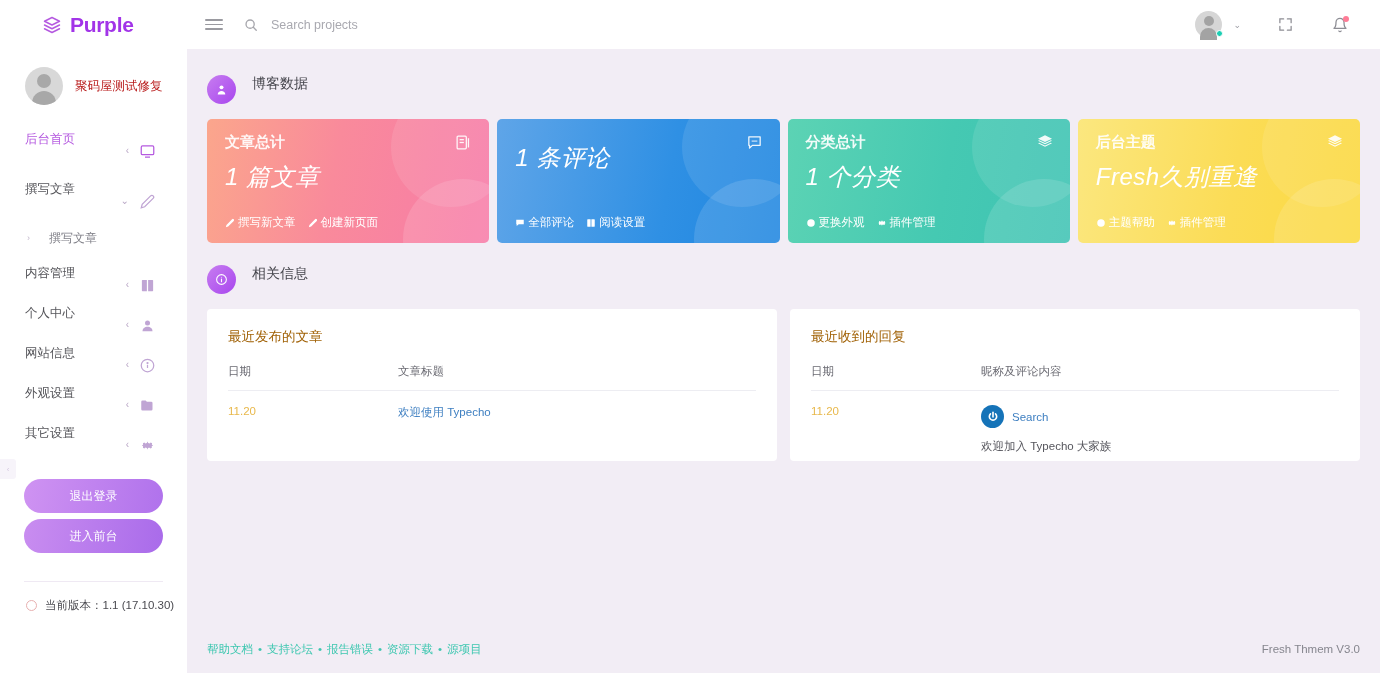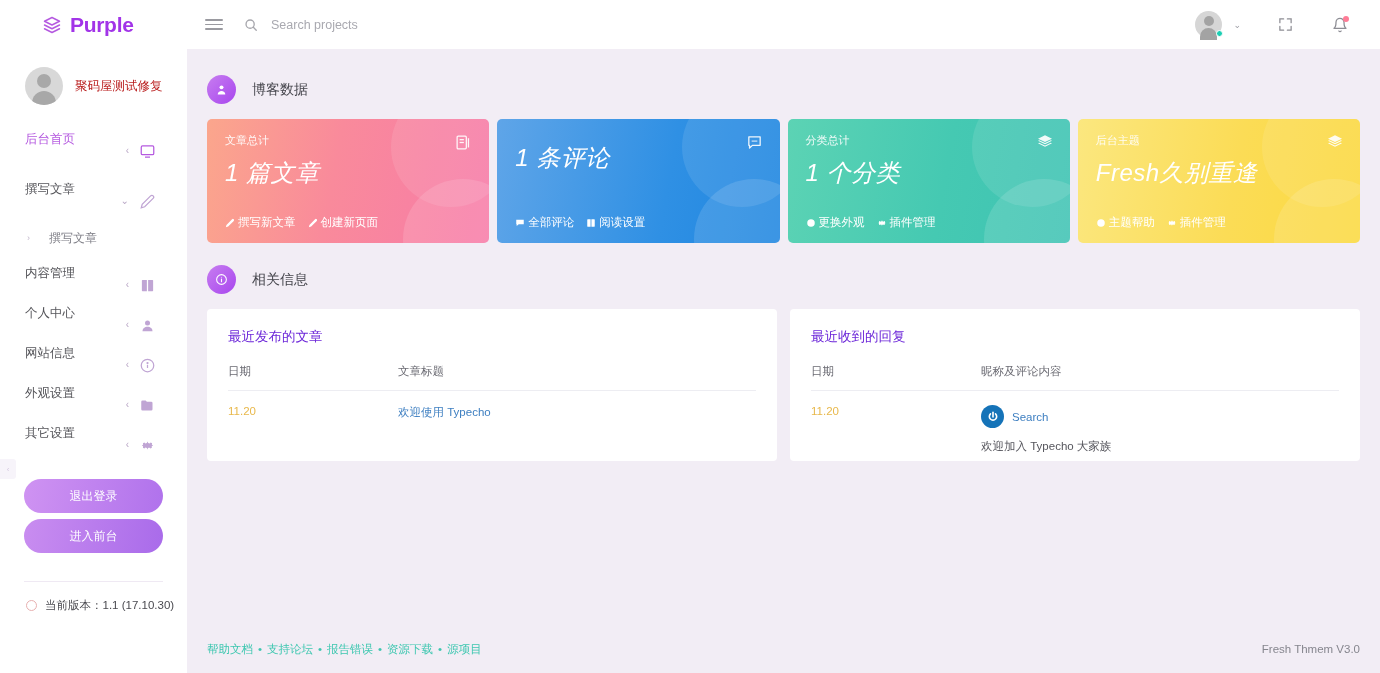--- a/index.html
+++ b/index.html
@@ -128,21 +128,21 @@
   .expand-icon { margin-right: 39px; cursor: pointer; color: #8d8d94; display: block; }
   .bell-wrap { position: relative; cursor: pointer; }
   .bell-icon { display: block; color: #8d8d94; }
   .bell-dot {
     position: absolute; top: -1px; right: -1px; width: 6px; height: 6px;
     border-radius: 50%; background: #fe7c96;
   }
 
   .content { flex: 1; background: #f2edf5; padding: 26px 20px 0 20px; overflow: hidden; }
 
-  .sec-head { display: flex; align-items: center; gap: 16px; margin-bottom: 15px; }
+  .sec-head { display: flex; gap: 16px; margin-bottom: 15px; }
   .sec-badge {
     width: 29px; height: 29px; border-radius: 50%;
     background: linear-gradient(135deg, #c77df0 0%, #a846ee 100%);
     display: flex; align-items: center; justify-content: center; color: #fff;
   }
   .sec-title { font-size: 14px; color: #45454c; }
 
   .cards { display: flex; gap: 8px; }
   .card {
     flex: 1; height: 124px; border-radius: 5px; position: relative;
@@ -150,38 +150,38 @@
   }
   .card .c1, .card .c2 {
     position: absolute; border-radius: 50%; background: rgba(255,255,255,0.10);
   }
   .card .c1 { width: 120px; height: 120px; right: -22px; top: -32px; }
   .card .c2 { width: 120px; height: 120px; right: -34px; bottom: -56px; background: rgba(255,255,255,0.13); }
   .card-pink   { background: linear-gradient(100deg, #fba68c 0%, #f98a9b 45%, #f77ba8 100%); }
   .card-blue   { background: linear-gradient(100deg, #5fa5e8 0%, #2f90e4 60%, #1f86e0 100%); }
   .card-green  { background: linear-gradient(100deg, #5cd3b4 0%, #45c9b2 55%, #3fc3b4 100%); }
   .card-yellow { background: linear-gradient(100deg, #fbe77f 0%, #fbdc56 55%, #fbd93f 100%); }
-  .card-label { font-size: 11px; color: rgba(255,255,255,0.92); position: relative; z-index: 2; }
+  .card-label { font-size: 15px; color: rgba(255,255,255,0.92); position: relative; z-index: 2; font-weight: bold; }
   .card-value {
     font-size: 24px; font-style: italic; font-weight: 400; margin-top: 9px;
     position: relative; z-index: 2; letter-spacing: 0.5px;
   }
   .card-icon { position: absolute; right: 17px; top: 15px; z-index: 3; opacity: 0.92; }
   .card-actions {
     position: absolute; left: 18px; bottom: 13px; display: flex; gap: 12px;
     font-size: 11.5px; z-index: 3;
   }
   .card-actions span { display: flex; align-items: center; gap: 3px; cursor: pointer; }
 
   .panels { display: flex; gap: 13px; margin-top: 15px; }
   .panel {
     flex: 1; background: #fff; border-radius: 4px; padding: 19px 21px 19px 21px;
     height: 152px;
   }
-  .panel-title { font-size: 13.5px; color: #6d28d9; margin-bottom: 18px; }
+  .panel-title { font-size: 13.5px; color: #a16207; margin-bottom: 18px; }
   .tbl { width: 100%; border-collapse: collapse; }
   .tbl th {
     text-align: left; font-size: 11.5px; font-weight: normal; color: #6b6b73;
     padding: 0 0 11px 0;
   }
   .tbl thead tr { border-bottom: 1px solid #ededf2; }
   .tbl td { padding-top: 14px; vertical-align: top; font-size: 11.5px; }
   .col-date { width: 170px; }
   .cell-date { color: #e8b84b; font-size: 11.5px; }
   .cell-link { color: #3e7fc1; font-size: 11.5px; cursor: pointer; }

